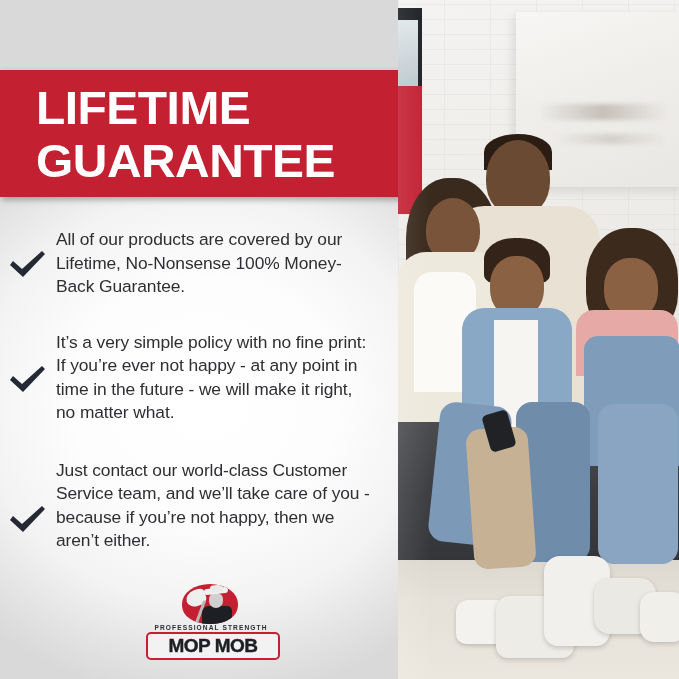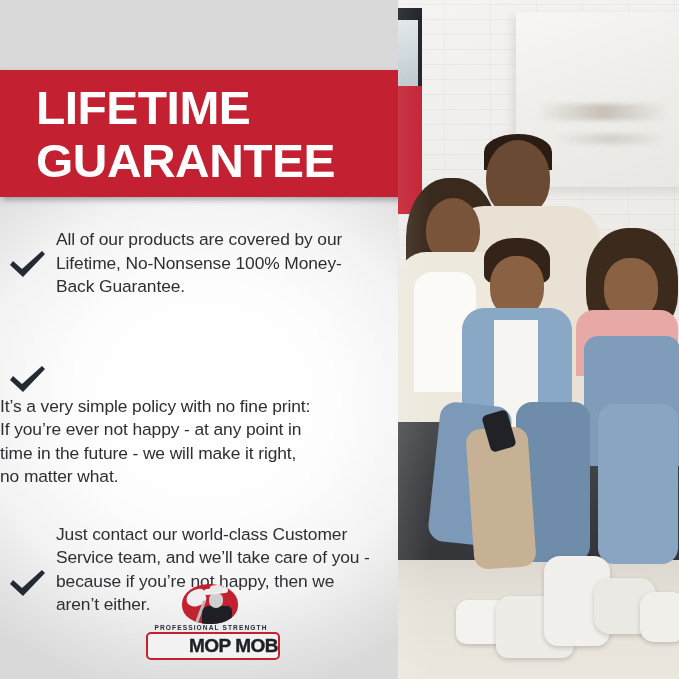--- a/index.html
+++ b/index.html
@@ -53,21 +53,21 @@
     font-size:17.4px;
     line-height:23.5px;
     letter-spacing:-0.1px;
     max-width:315px;
     font-family:"Liberation Sans", sans-serif;
   }
   .b1 .check-icon{padding-top:22px;}
   .b2 .check-icon{padding-top:34px;}
   .b3 .check-icon{padding-top:46px;}
   .b1{margin-bottom:32px;}
-  .b2{margin-bottom:34px;flex-direction:column;}
+  .b2{margin-bottom:34px;}
 
   
   #logo{
     position:absolute;left:146px;top:584px;width:130px;height:70px;
   }
   #logo .emblem{
     position:absolute;left:36px;top:0px;width:56px;height:40px;
     border-radius:50% 50% 46% 46%;
     background:#c32032;
     overflow:hidden;
@@ -102,21 +102,21 @@
   #logo .tagline{
     position:absolute;left:0;top:40px;width:130px;text-align:center;
     font-size:6.6px;font-weight:bold;letter-spacing:1.1px;
     color:#2a2c31;
     font-family:"Liberation Sans", sans-serif;
   }
   #logo .wordmark{
     position:absolute;left:0;top:48px;width:130px;height:24px;
     border:2px solid #c32032;border-radius:5px;
     background:#f2f2f2;
-    display:flex;align-items:center;justify-content:flex-end;
+    display:flex;align-items:center;justify-content:center;
   }
   #logo .wordmark span{
     font-size:19px;font-weight:bold;color:#1d1f24;
     letter-spacing:-0.5px;
     font-family:"Liberation Sans", sans-serif;
     -webkit-text-stroke:0.4px #1d1f24;
   }
 
   
   #photo{

